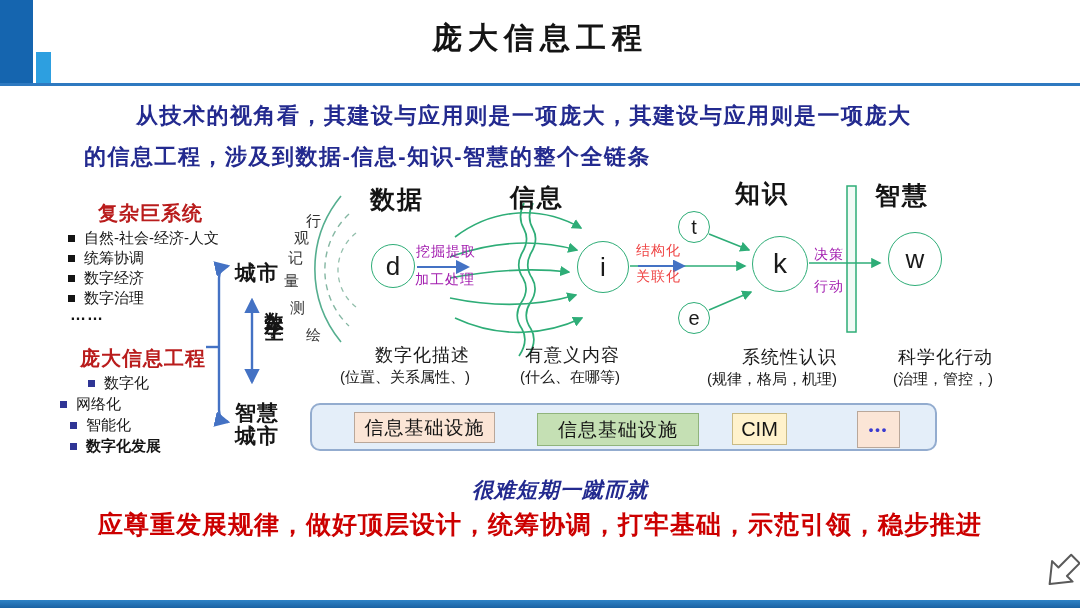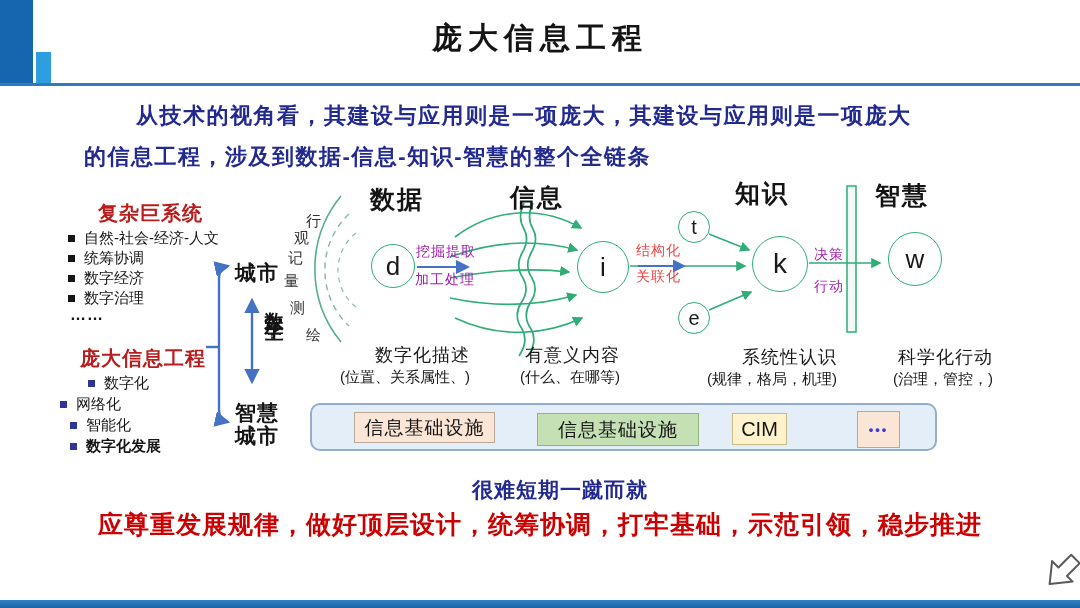--- a/index.html
+++ b/index.html
@@ -43,21 +43,21 @@
           border:2px solid #93ACCF;border-radius:10px;box-sizing:border-box;}
   .pbox{position:absolute;display:flex;align-items:center;justify-content:center;
         font-size:19px;color:#151515;box-sizing:border-box;letter-spacing:1px;}
   .pbox.b1{left:42px;top:7px;width:141px;height:31px;background:#FBE5D6;border:1px solid #B9A79A;}
   .pbox.b2{left:225px;top:8px;width:162px;height:33px;background:#C5E0B4;border:1px solid #90B47C;}
   .pbox.b3{left:420px;top:8px;width:55px;height:32px;background:#FFF2CC;border:1px solid #C9BA85;font-size:20px;letter-spacing:0;}
   .pbox.b4{left:545px;top:6px;width:43px;height:37px;background:#FBE5D6;border:1px solid #B9A79A;
            color:#3B3BD0;font-size:13px;font-weight:bold;letter-spacing:2px;}
   
   .note{left:40px;top:476px;width:1040px;text-align:center;font-size:21px;
-        font-weight:bold;color:#232A8F;letter-spacing:1px;}
+        font-weight:bold;color:#232A8F;letter-spacing:1px;font-style:italic;}
   .slogan{left:0;top:508px;width:1080px;text-align:center;font-size:25px;
           font-weight:bold;color:#CC0000;letter-spacing:1px;}
   .bottom-bar{left:0;bottom:0;width:1080px;height:8px;
               background:linear-gradient(#2F83C6,#1A62A3);}
   svg{overflow:visible;}
 </style>
 </head>
 <body>
 
 <div class="abs deco-dark"></div>

